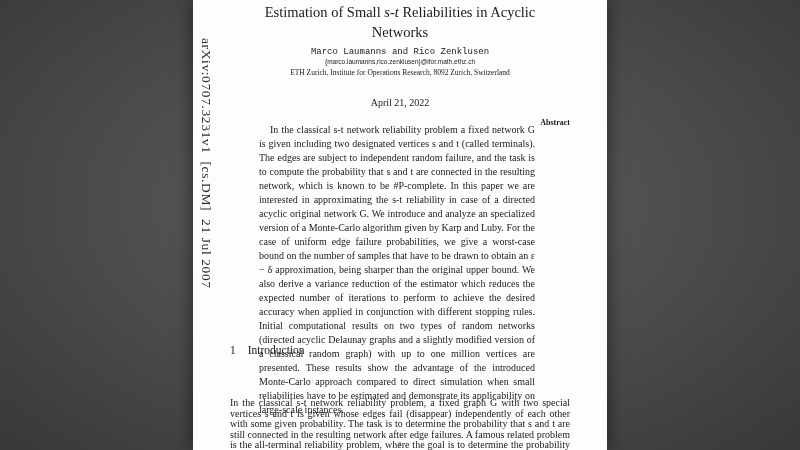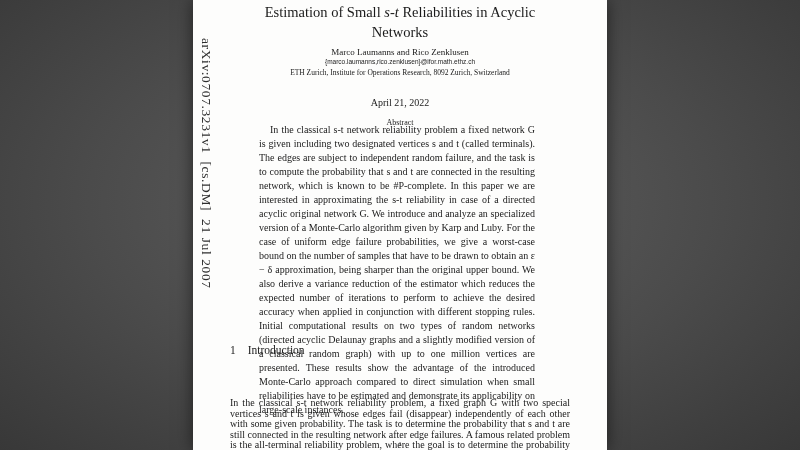--- a/index.html
+++ b/index.html
@@ -34,40 +34,40 @@
 
   .title {
     position: absolute; top: 3px; left: 37px; width: 340px;
     text-align: center;
     font-size: 14.5px; font-weight: normal; line-height: 1.35;
   }
   .title em { font-style: italic; }
 
   .authors {
     position: absolute; top: 47px; left: 37px; width: 340px;
-    text-align: center; font-size: 9px;
+    text-align: center; font-size: 9px; font-family: Liberation Mono, monospace;
   }
   .email {
     position: absolute; top: 58px; left: 37px; width: 340px;
     text-align: center;
     font-family: Liberation Sans, sans-serif;
     font-size: 6.5px; color: #222;
   }
   .affiliation {
     position: absolute; top: 68px; left: 37px; width: 340px;
     text-align: center; font-size: 7.5px;
   }
   .date {
     position: absolute; top: 97px; left: 37px; width: 340px;
     text-align: center; font-size: 10px;
   }
 
   .abstract-heading {
     position: absolute; top: 118px; left: 37px; width: 340px;
-    text-align: center; font-weight: normal; font-size: 8px;
+    text-align: right; font-weight: bold; font-size: 8px;
   }
   .abstract-body {
     position: absolute; top: 123px; left: 66px; width: 276px;
     font-size: 10px; line-height: 1.4;
     text-align: justify; text-indent: 11px;
   }
 
   .section-heading {
     position: absolute; top: 344px; left: 37px; width: 340px;
     font-size: 11.5px; font-weight: normal;

